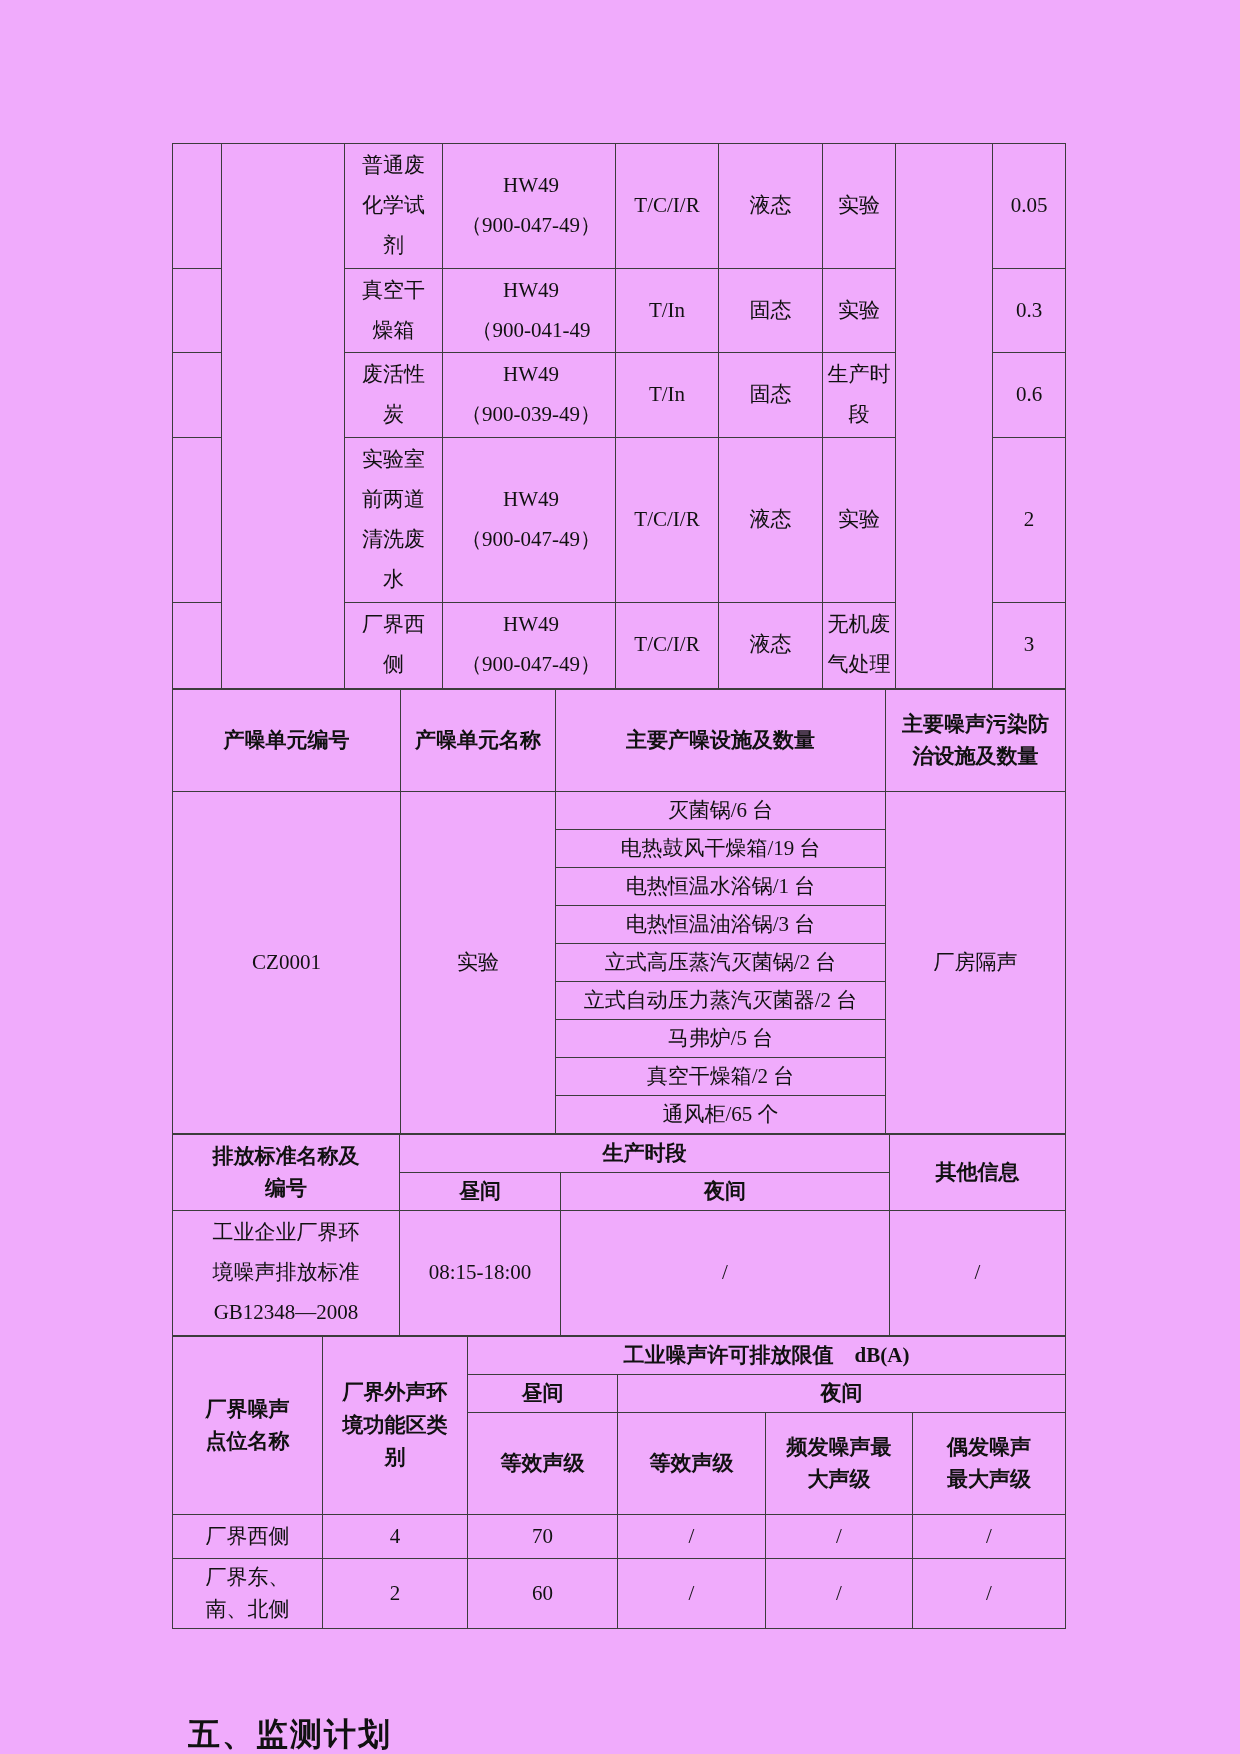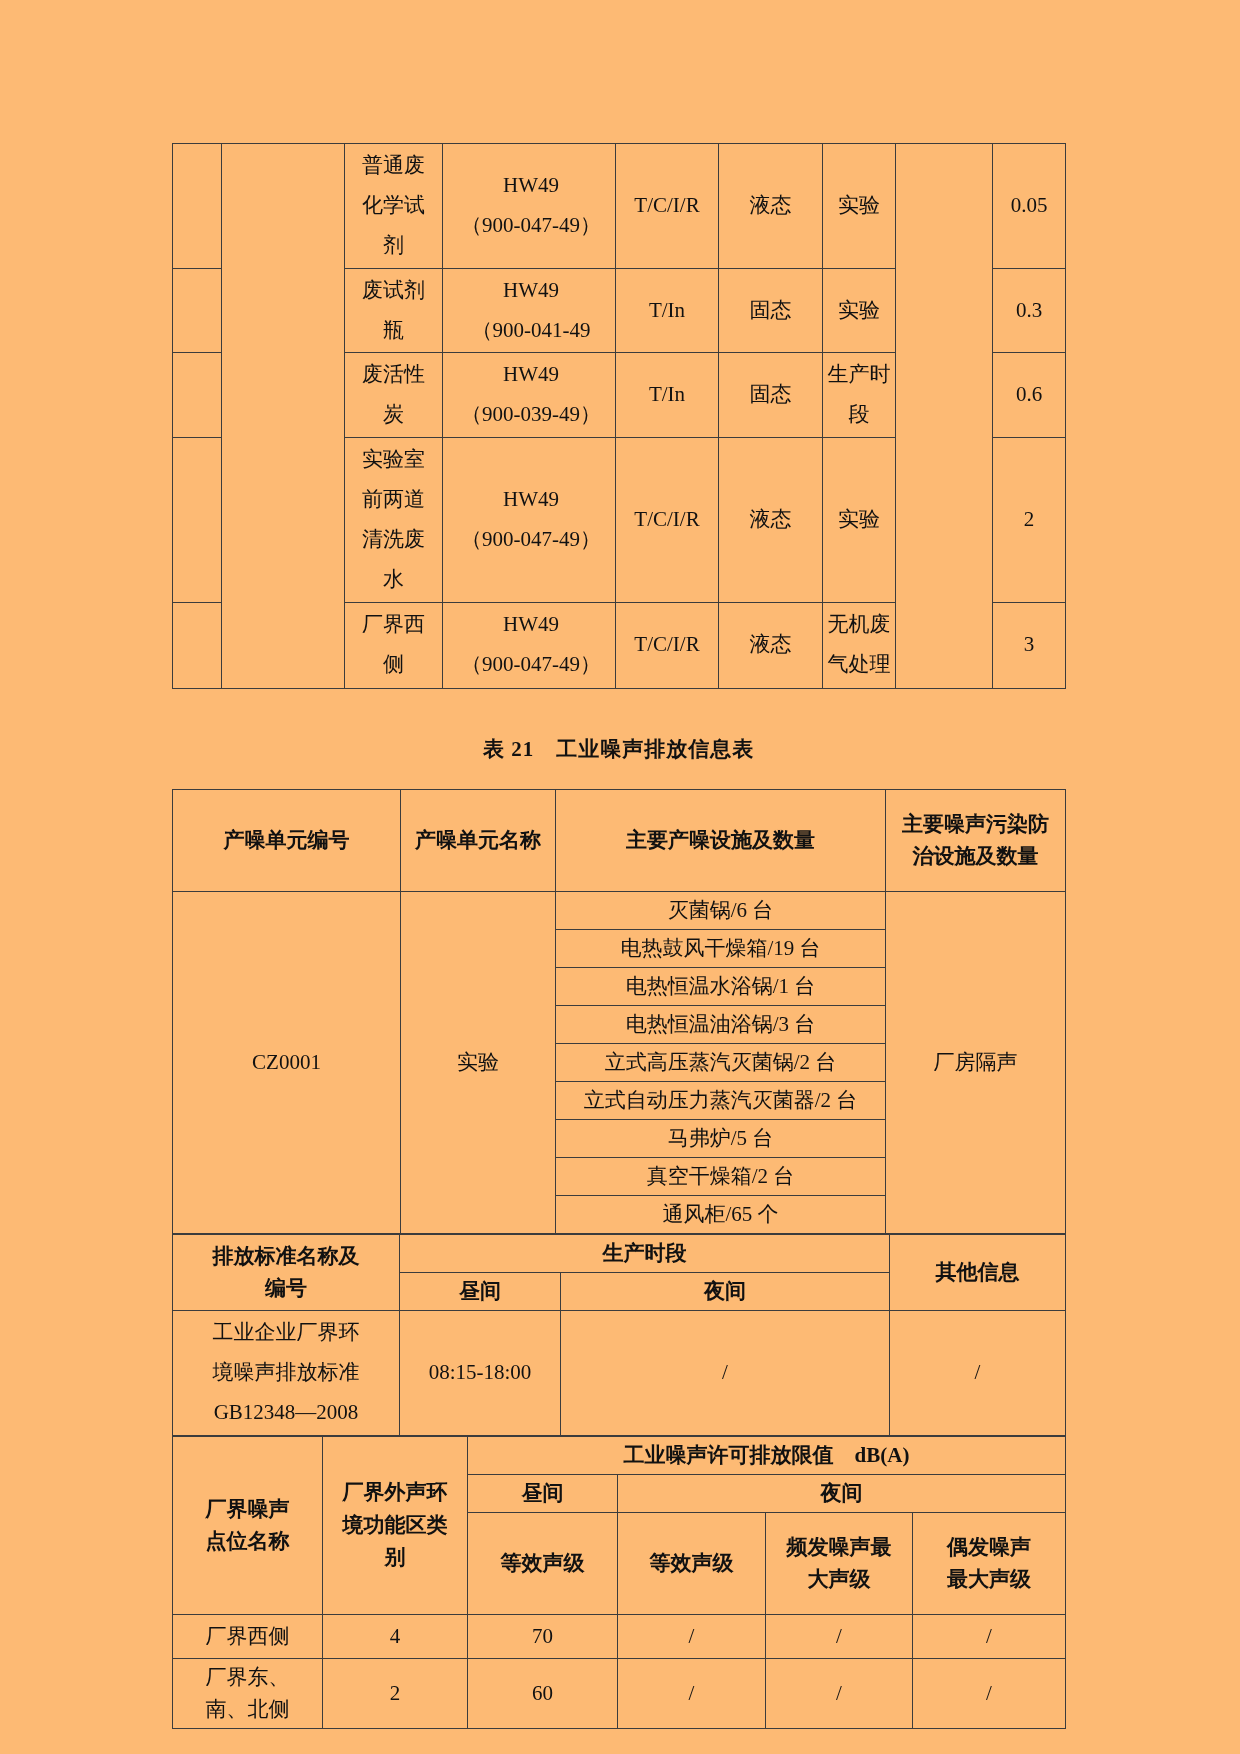--- a/index.html
+++ b/index.html
@@ -1,17 +1,17 @@
 <!DOCTYPE html>
 <html><head>
 <meta charset="utf-8">
 <style>
   html,body{margin:0;padding:0;background:#e8e8e8;}
   .page{
-    width:1240px;height:1754px;background:#fdba74;margin:0 auto;
+    width:1240px;height:1754px;background:#f0abfc;margin:0 auto;
     font-family:"Liberation Serif","DejaVu Serif",serif;
     color:#111;position:relative;overflow:hidden;
   }
   .content{padding:143px 0 0 172px;}
   table{border-collapse:collapse;table-layout:fixed;}
   td{border:1px solid #3c3c3c;text-align:center;vertical-align:middle;
      font-size:21px;line-height:1.55;padding:2px 4px;word-break:break-word;}
   
   .t-top td{line-height:1.9;}
   .t-top .name-cell{padding:2px 8px;}
@@ -58,21 +58,21 @@
         <td class="code-cell">HW49
 （900-047-49）</td>
         <td>T/C/I/R</td>
         <td>液态</td>
         <td>实验</td>
         <td rowspan="5"></td>
         <td>0.05</td>
       </tr>
       <tr style="height:64px">
         <td></td>
-        <td class="name-cell">废试剂瓶</td>
+        <td class="name-cell">真空干燥箱</td>
         <td class="code-cell">HW49
 （900-041-49</td>
         <td>T/In</td>
         <td>固态</td>
         <td>实验</td>
         <td>0.3</td>
       </tr>
       <tr style="height:57px">
         <td></td>
         <td class="name-cell">废活性炭</td>
@@ -99,21 +99,20 @@
         <td class="code-cell">HW49
 （900-047-49）</td>
         <td>T/C/I/R</td>
         <td>液态</td>
         <td>无机废气处理</td>
         <td>3</td>
       </tr>
     </tbody>
       </table>
 
-    <div class="title-row">表 21　工业噪声排放信息表</div>
 
     <table class="t-noise">
       <colgroup>
         <col style="width:228px">
           <col style="width:155px">
           <col style="width:330px">
           <col style="width:180px">
       </colgroup>
       <tbody>
           <tr style="height:70px">

